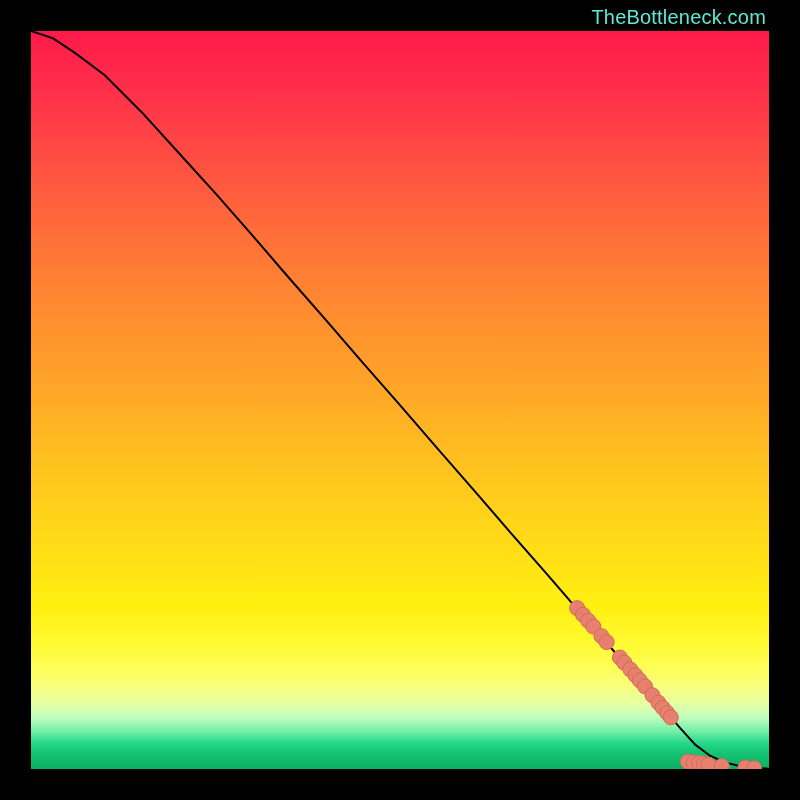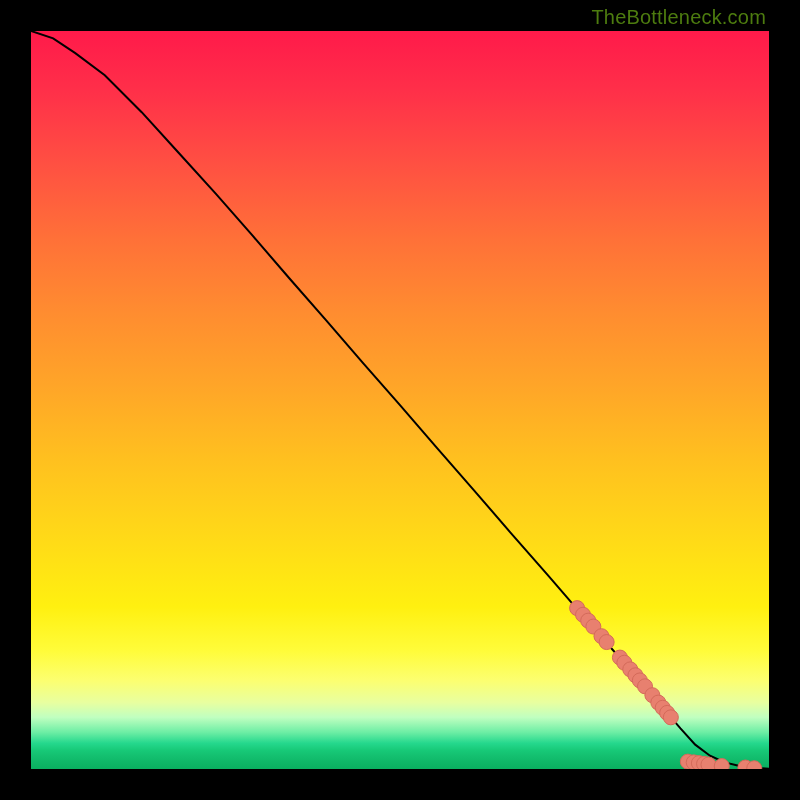--- a/index.html
+++ b/index.html
@@ -43,21 +43,21 @@
       #17c977 97.5%,
       #14c070 98.2%,
       #0fb868 99%,
       #0ab060 100%
     );
   }
   .watermark {
     position: absolute;
     top: 6px;
     right: 34px;
-    color: #4d7c0f;
+    color: #5eead4;
     font-size: 20px;
     font-weight: 500;
     letter-spacing: 0.2px;
     z-index: 5;
   }
   svg.overlay {
     position: absolute;
     left: 0;
     top: 0;
     width: 100%;

